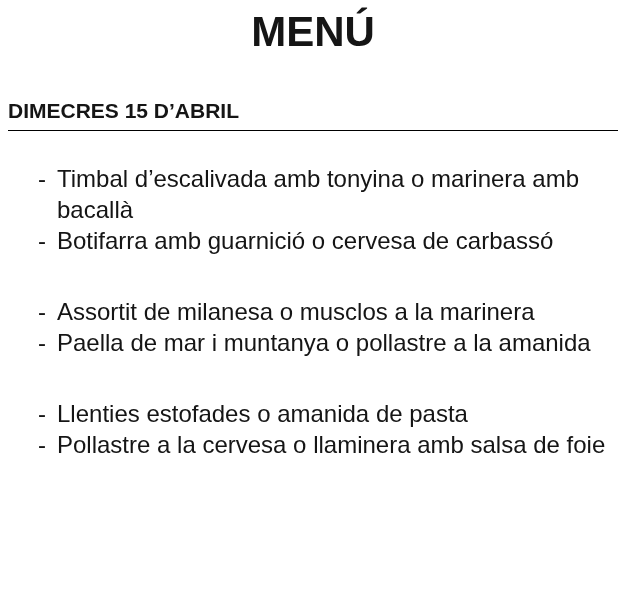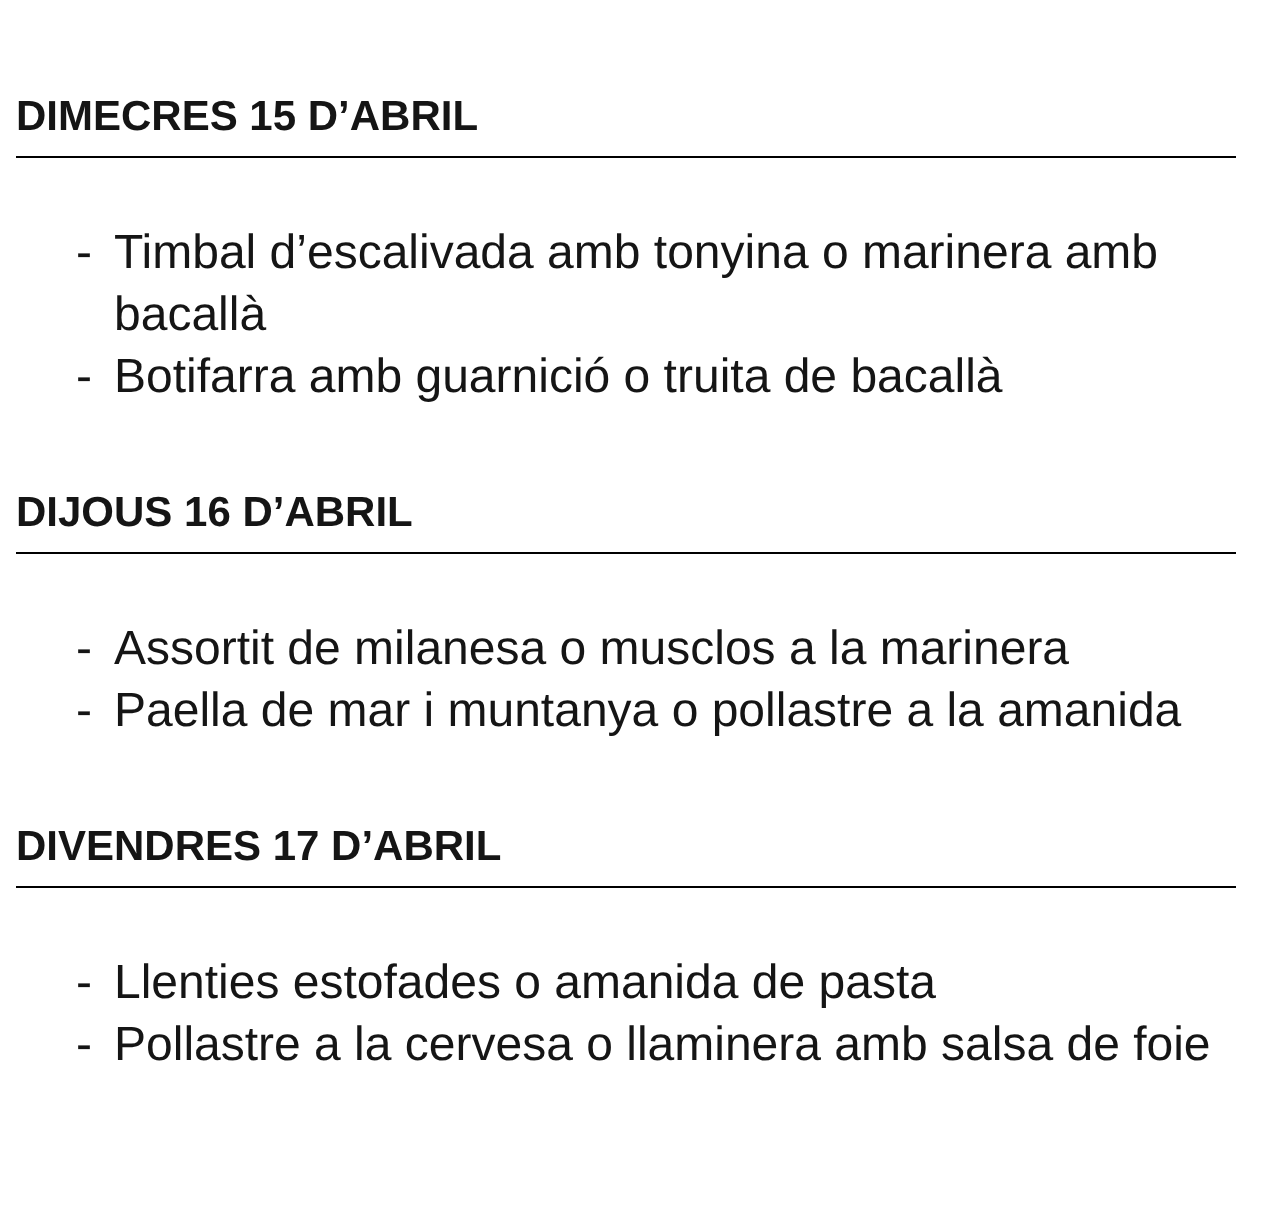--- a/index.html
+++ b/index.html
@@ -42,53 +42,52 @@
     flex: none;
     width: 19px;
     margin-left: 30px;
   }
   .dish-text { flex: 1; }
 </style>
 </head>
 <body>
 
 <div class="page" style="background: rgb(255, 255, 255); color: rgb(21, 21, 21);">
+  <h1 class="doc-title">MENÚ</h1>
   <div id="sections">
   <section class="day-section">
     <h2 class="day-heading" style="border-bottom-color: rgb(0, 0, 0);">DIMECRES 15 D’ABRIL</h2>
     <ul class="dish-list">
   <li class="dish-item">
     <span class="dash">-</span>
     <span class="dish-text">Timbal d’escalivada amb tonyina o marinera amb bacallà</span>
   </li>
 
   <li class="dish-item">
     <span class="dash">-</span>
-    <span class="dish-text">Botifarra amb guarnició o truita de bacallà</span>
+    <span class="dish-text">Botifarra amb guarnició o cervesa de carbassó</span>
   </li>
 </ul>
   </section>
 
   <section class="day-section">
-    <h2 class="day-heading" style="border-bottom-color: rgb(0, 0, 0);">DIJOUS 16 D’ABRIL</h2>
     <ul class="dish-list">
   <li class="dish-item">
     <span class="dash">-</span>
     <span class="dish-text">Assortit de milanesa o musclos a la marinera</span>
   </li>
 
   <li class="dish-item">
     <span class="dash">-</span>
     <span class="dish-text">Paella de mar i muntanya o pollastre a la amanida</span>
   </li>
 </ul>
   </section>
 
   <section class="day-section">
-    <h2 class="day-heading" style="border-bottom-color: rgb(0, 0, 0);">DIVENDRES 17 D’ABRIL</h2>
     <ul class="dish-list">
   <li class="dish-item">
     <span class="dash">-</span>
     <span class="dish-text">Llenties estofades o amanida de pasta</span>
   </li>
 
   <li class="dish-item">
     <span class="dash">-</span>
     <span class="dish-text">Pollastre a la cervesa o llaminera amb salsa de foie</span>
   </li>

